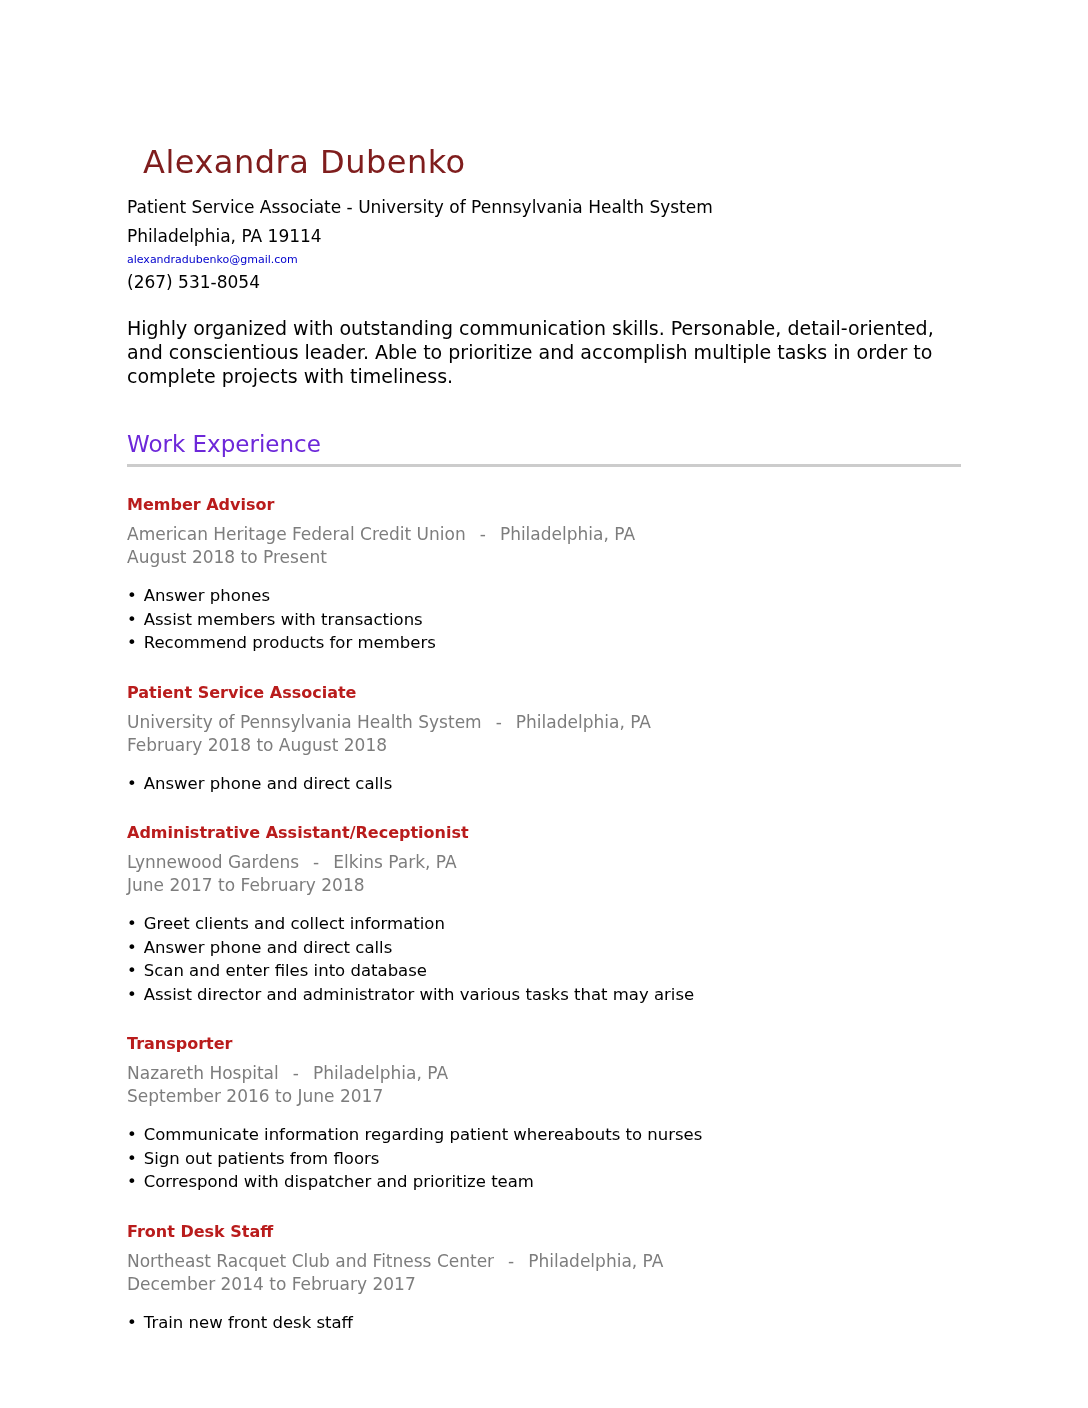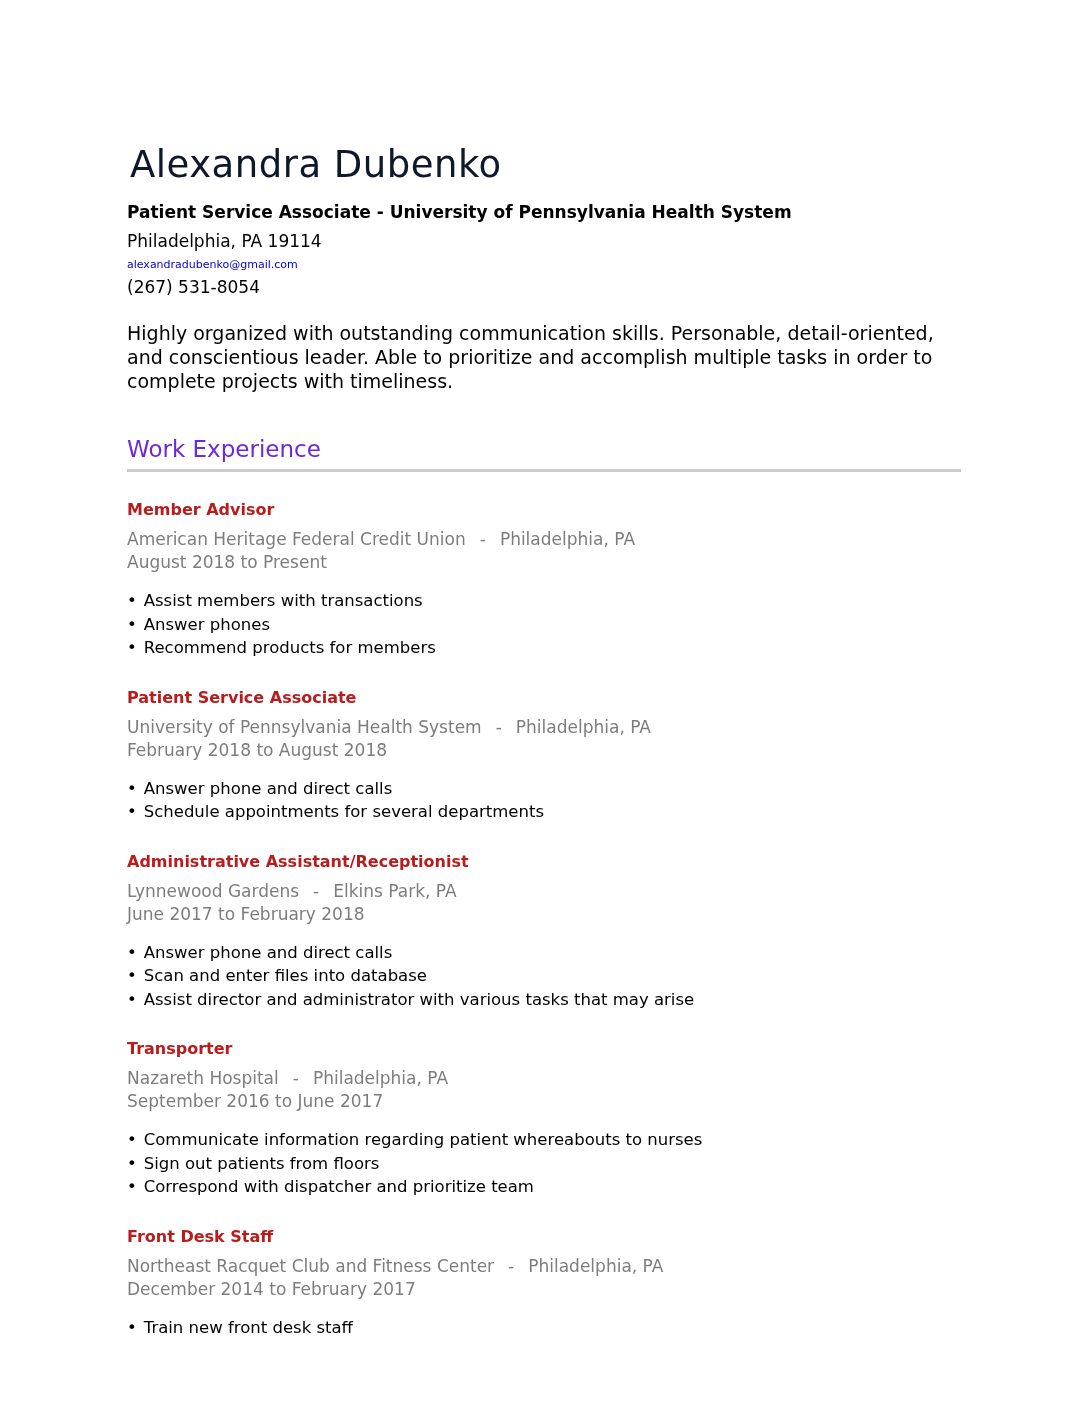--- a/index.html
+++ b/index.html
@@ -11,30 +11,30 @@
     width: 1088px;
     min-height: 1408px;
     font-family: "DejaVu Sans", "Liberation Sans", sans-serif;
     color: #000000;
   }
   .page {
     padding: 146px 127px 60px 127px;
     box-sizing: border-box;
   }
   .candidate-name {
-    font-size: 37px;
+    font-size: 32px;
     font-weight: 500;
-    color: #0f172a;
-    margin: 0 0 16px 3px;
+    color: #7f1d1d;
+    margin: 0 0 16px 16px;
     line-height: 1.05;
     letter-spacing: 0.5px;
   }
   .headline {
     font-size: 17px;
-    font-weight: bold;
+    font-weight: normal;
     color: #000000;
     margin: 4px 0 6px 0;
     line-height: 23px;
   }
   .contact-line {
     font-size: 17px;
     line-height: 23px;
     color: #000000;
     margin: 0;
   }
@@ -122,45 +122,45 @@
   <hr class="section-divider">
 
   <div id="jobs">
   <div class="job">
     <h3 class="job-title">Member Advisor</h3>
     <div class="job-meta">
       <span>American Heritage Federal Credit Union</span><span class="meta-separator">-</span><span>Philadelphia, PA</span>
     </div>
     <div class="job-meta">August 2018 to Present</div>
     <ul class="job-bullets">
+          <li>Answer phones</li>
           <li>Assist members with transactions</li>
-          <li>Answer phones</li>
           <li>Recommend products for members</li>
         </ul>
   </div>
 
   <div class="job">
     <h3 class="job-title">Patient Service Associate</h3>
     <div class="job-meta">
       <span>University of Pennsylvania Health System</span><span class="meta-separator">-</span><span>Philadelphia, PA</span>
     </div>
     <div class="job-meta">February 2018 to August 2018</div>
     <ul class="job-bullets">
           <li>Answer phone and direct calls</li>
-          <li>Schedule appointments for several departments</li>
         </ul>
   </div>
 
   <div class="job">
     <h3 class="job-title">Administrative Assistant/Receptionist</h3>
     <div class="job-meta">
       <span>Lynnewood Gardens</span><span class="meta-separator">-</span><span>Elkins Park, PA</span>
     </div>
     <div class="job-meta">June 2017 to February 2018</div>
     <ul class="job-bullets">
+          <li>Greet clients and collect information</li>
           <li>Answer phone and direct calls</li>
           <li>Scan and enter files into database</li>
           <li>Assist director and administrator with various tasks that may arise</li>
         </ul>
   </div>
 
   <div class="job">
     <h3 class="job-title">Transporter</h3>
     <div class="job-meta">
       <span>Nazareth Hospital</span><span class="meta-separator">-</span><span>Philadelphia, PA</span>

